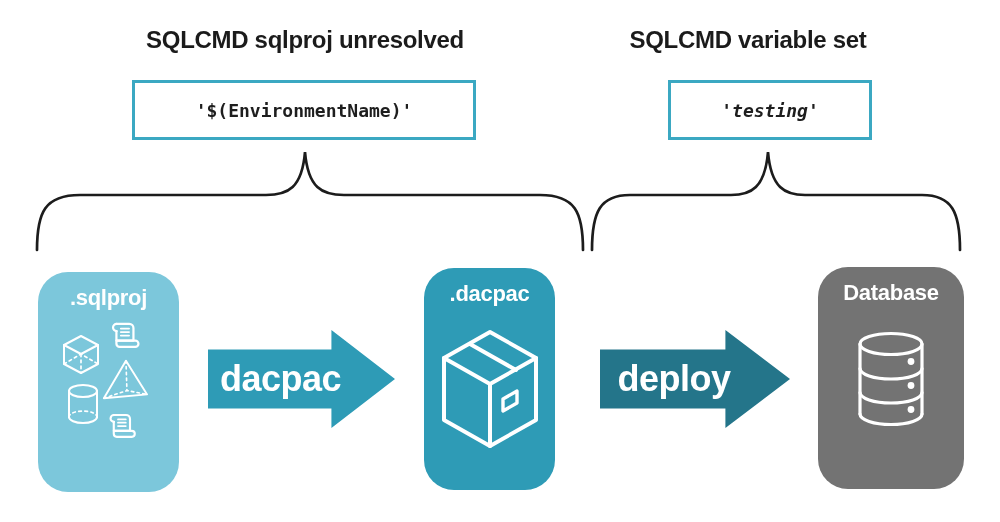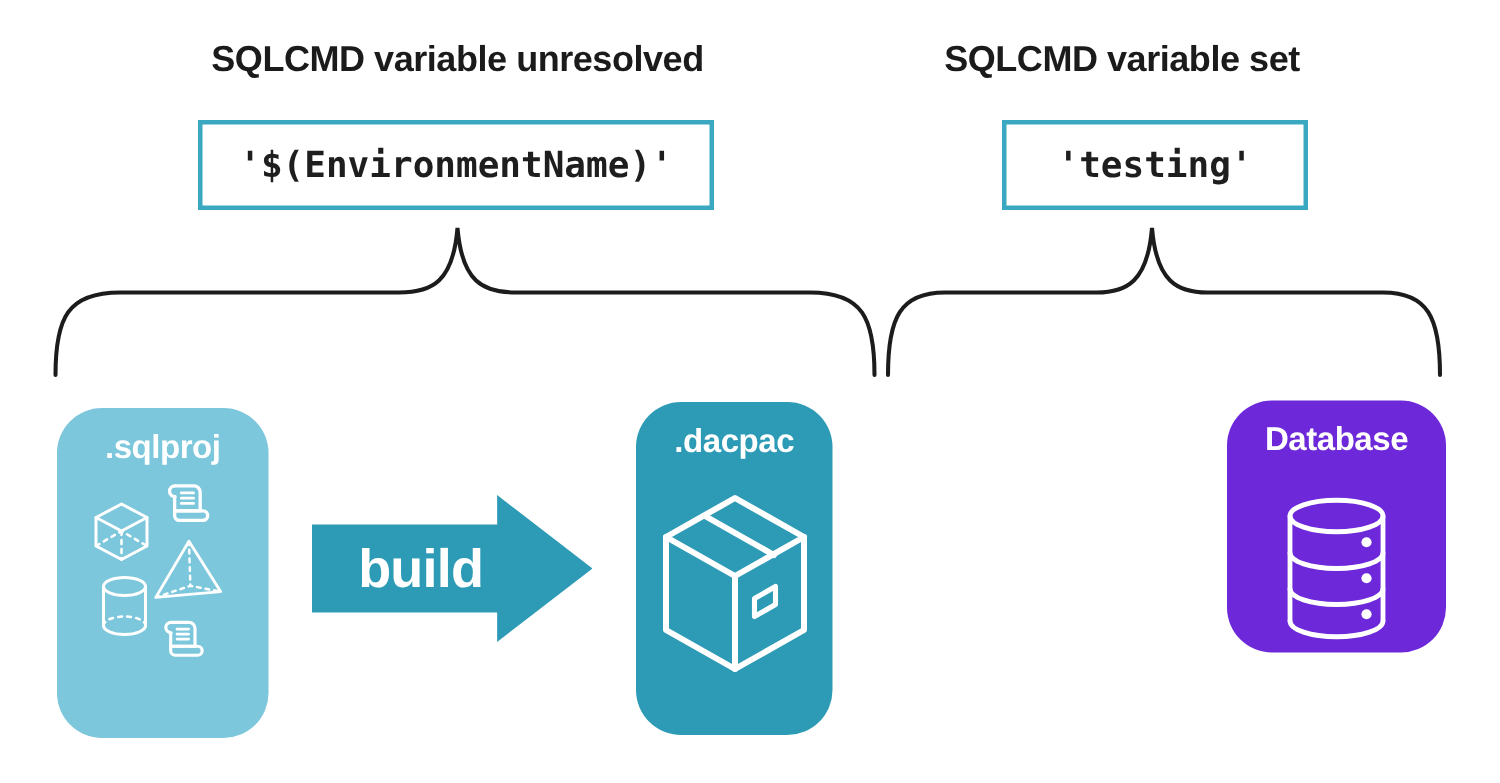--- a/index.html
+++ b/index.html
@@ -10,32 +10,32 @@
   .title {
     position:absolute; top:26px; width:420px; text-align:center;
     font-size:24px; font-weight:bold; color:#1b1b1b; letter-spacing:-0.3px;
   }
   #title-left  { left:95px; }
   #title-right { left:538px; }
   .codebox {
     position:absolute; top:80px; height:60px; box-sizing:border-box;
     border:3px solid #3ba8c2; background:#ffffff;
     display:flex; align-items:center; justify-content:center;
-    font-family:"DejaVu Sans Mono", monospace; font-size:24px; font-weight:700; color:#1e1e1e;
+    font-family:"DejaVu Sans Mono", monospace; font-size:18px; font-weight:700; color:#1e1e1e;
   }
   #code-left  { left:132px; width:344px; }
-  #code-right { left:668px; width:204px; }
+  #code-right { left:668px; width:204px;font-style:italic; }
 
   .overlay-svg { position:absolute; left:0; top:0; }
   .brace { fill:none; stroke:#1c1c1c; stroke-width:2.7; stroke-linecap:round; }
 
   .node { position:absolute; border-radius:30px; }
   #node-sqlproj  { left:38px;  top:272px; width:141px; height:220px; background:#7cc7db; }
   #node-dacpac   { left:424px; top:268px; width:131px; height:222px; background:#2e9bb6; }
-  #node-database { left:818px; top:267px; width:146px; height:168px; background:#6d28d9; }
+  #node-database { left:818px; top:267px; width:146px; height:222px; background:#737373; }
   .node-label {
     text-align:center; margin-top:13px; color:#ffffff;
     font-weight:bold; font-size:22px; letter-spacing:-0.3px;
   }
   .icon { position:absolute; }
   .ic { fill:none; stroke:#ffffff; stroke-linecap:round; stroke-linejoin:round; }
   .dot-line { stroke-dasharray:2.6 3.4; }
 
   #icon-script-1  { left:70px; top:49px;  width:32px; height:28px; }
   #icon-cube      { left:20px; top:60px;  width:46px; height:46px; }
@@ -53,21 +53,21 @@
   }
   #arrow-build  { left:208px; width:187px; background:#2e9bb6; }
   #arrow-deploy { left:600px; width:190px; background:#24758a; }
   .arrow span { margin-right:42px; }
 </style>
 </head>
 <body>
 
 <div class="canvas">
 
-  <div class="title" id="title-left">SQLCMD variable unresolved</div>
+  <div class="title" id="title-left">SQLCMD sqlproj unresolved</div>
   <div class="title" id="title-right">SQLCMD variable set</div>
 
   <div class="codebox" id="code-left">
     <span>'$(EnvironmentName)'</span>
   </div>
   <div class="codebox" id="code-right">
     <span>'testing'</span>
   </div>
 
   <svg class="overlay-svg" width="1000" height="522" viewBox="0 0 1000 522">
@@ -109,34 +109,37 @@
 
     <svg class="icon" id="icon-script-2" viewBox="0 0 27 24">
       <path class="ic" stroke-width="1.9" d="M7.2 2.5 a3.1 3.1 0 1 0 0 6.2"></path>
       <path class="ic" stroke-width="1.9" d="M7.2 2.5 H18 a3.6 3.6 0 0 1 3.6 3.6 V16.8 H7 V8.7"></path>
       <path class="ic" stroke-width="1.9" d="M7 16.8 H23.2 a2.7 2.7 0 0 1 0 5.4 H9.7 a2.7 2.7 0 0 1 -2.7 -2.7 Z"></path>
       <path class="ic" stroke-width="1.6" d="M10.8 6.5 h7 M10.8 9.5 h7 M10.8 12.5 h7"></path>
     </svg>
   </div>
 
   <div class="arrow" id="arrow-build">
-    <span>build</span>
+    <span>dacpac</span>
   </div>
 
   <div class="node" id="node-dacpac">
     <div class="node-label">.dacpac</div>
     <svg class="icon" id="icon-package" viewBox="0 0 112 124">
       <path class="ic" stroke-width="4" d="M56 8 L102 34 L56 60 L10 34 Z"></path>
       <path class="ic" stroke-width="4" d="M10 34 V96 L56 122 V60"></path>
       <path class="ic" stroke-width="4" d="M102 34 V96 L56 122"></path>
       <path class="ic" stroke-width="4" d="M36 20 L82 46"></path>
       <path class="ic" stroke-width="3.4" d="M69 75 l14 -8 l0 12 l-14 8 Z"></path>
     </svg>
   </div>
 
+  <div class="arrow" id="arrow-deploy">
+    <span>deploy</span>
+  </div>
 
   <div class="node" id="node-database">
     <div class="node-label">Database</div>
     <svg class="icon" id="icon-database" viewBox="0 0 76 96">
       <ellipse class="ic" stroke-width="3.2" cx="38" cy="13" rx="31" ry="10.5"></ellipse>
       <path class="ic" stroke-width="3.2" d="M7 13 V83 M69 13 V83"></path>
       <path class="ic" stroke-width="3.2" d="M7 83 A31 10.5 0 0 0 69 83"></path>
       <path class="ic" stroke-width="3.2" d="M7 37.5 A31 10.5 0 0 0 69 37.5"></path>
       <path class="ic" stroke-width="3.2" d="M7 61.5 A31 10.5 0 0 0 69 61.5"></path>
       <circle cx="58" cy="30.5" r="3.4" fill="#ffffff"></circle>

